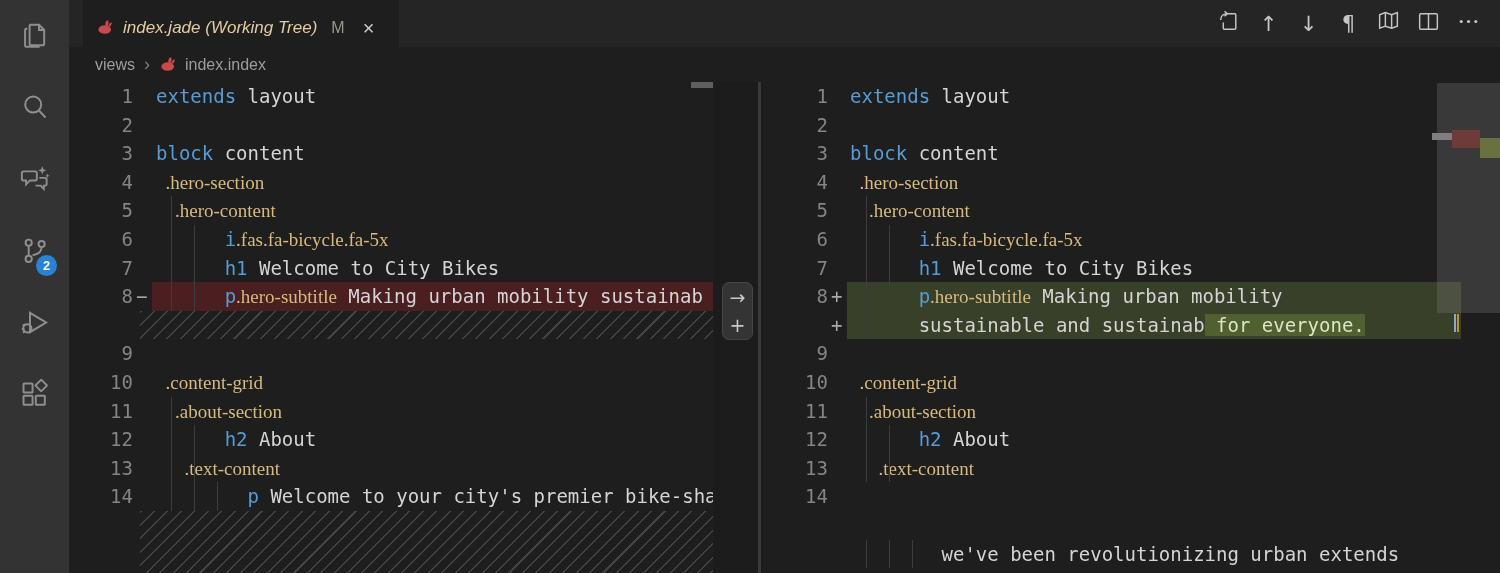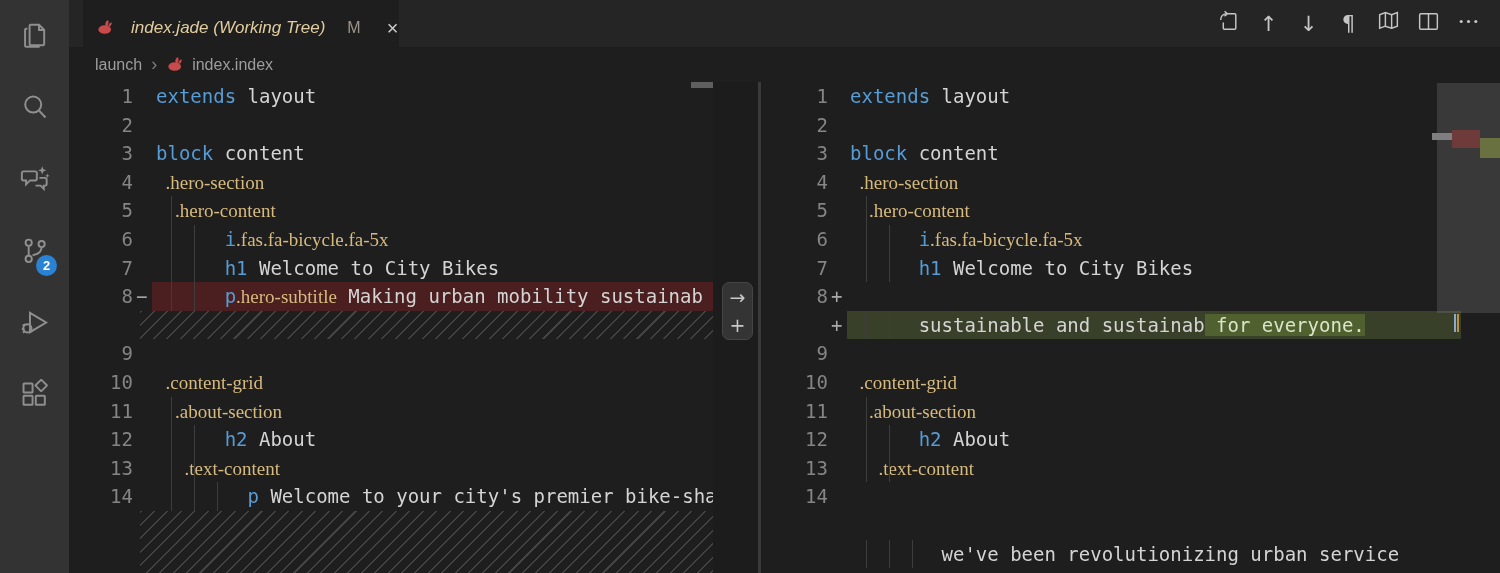--- a/index.html
+++ b/index.html
@@ -11,21 +11,21 @@
   .ab-item { position: relative; width: 69px; height: 72px; display: flex; align-items: center; justify-content: center; cursor: pointer; }
   .ab-item svg { width: 31px; height: 31px; stroke: #8f8f8f; fill: none; stroke-width: 1.5; }
   .ab-item .spark { fill: #8f8f8f; stroke: none; }
   .ab-badge { position: absolute; right: 12px; bottom: 12px; min-width: 21px; height: 21px; border-radius: 50%; background: #2a82d4; color: #ffffff; font-size: 13px; font-weight: bold; display: flex; align-items: center; justify-content: center; }
 
   
   .main { position: absolute; left: 69px; top: 0; width: 1431px; height: 573px; }
 
   
   .tab-bar { position: relative; height: 47px; background: #252526; display: flex; }
-  .tab { margin-left: 14px; height: 47px; width: 316px; background: #1e1e1e; display: flex; align-items: center; padding: 8px 10px 0 13px; gap: 16px; cursor: pointer; }
+  .tab { margin-left: 14px; height: 47px; width: 316px; background: #1e1e1e; display: flex; align-items: center; padding: 8px 10px 0 13px; gap: 8px; cursor: pointer; }
   .tab-icon svg, .bc-icon svg { width: 19px; height: 19px; display: block; }
   .tab-title { font-style: italic; font-size: 17px; color: #e2cda0; white-space: nowrap; }
   .tab-git { font-size: 16px; color: #9b9488; margin-left: 6px; }
   .tab-close { font-size: 20px; color: #cccccc; margin-left: 10px; cursor: pointer; line-height: 1; }
   .toolbar { position: absolute; right: 0; top: 0; height: 47px; display: flex; align-items: center; gap: 13px; padding-right: 18px; }
   .tb-btn { width: 27px; height: 27px; display: flex; align-items: center; justify-content: center; color: #c5c5c5; cursor: pointer; border-radius: 4px; }
   .tb-btn svg { width: 25px; height: 25px; stroke: #c5c5c5; fill: none; stroke-width: 1.4; }
   .tb-btn .dotfill { fill: #c5c5c5; stroke: none; }
   .tb-glyph { font-size: 21px; font-family: "DejaVu Sans", sans-serif; }
 
@@ -177,21 +177,21 @@
             <span><svg viewBox="0 0 24 24">
                 <circle class="dotfill" cx="5" cy="12" r="1.5"></circle>
                 <circle class="dotfill" cx="12" cy="12" r="1.5"></circle>
                 <circle class="dotfill" cx="19" cy="12" r="1.5"></circle>
               </svg></span>
           </div>
         </div>
     </div>
 
     <div class="breadcrumb">
-      <span class="bc-item">launch</span>
+      <span class="bc-item">views</span>
       <span class="chev">›</span>
       <span class="bc-icon">
           <svg viewBox="0 0 24 24">
             <g fill="#c94a4a">
               <ellipse cx="11" cy="14.5" rx="8" ry="5.5"></ellipse>
               <path d="M12.5 10.5C11 7.5 12 3.8 14.5 3c1.6-.5 2 2.5.5 6.5z"></path>
               <path d="M15.5 10c.8-2.8 2.8-4.6 4-4.2 1 .4.2 3-1.8 5.2z"></path>
             </g>
           </svg>
         </span>
@@ -374,20 +374,21 @@
                 <span class="num">7</span>
                 <span class="sign"></span>
               </div>
               <div class="content"><span class="guide" style="left: 18.894px;"></span><span class="guide" style="left: 41.788px;"></span><span class="tx">      </span><span class="kw">h1</span><span class="tx"> Welcome to City Bikes</span></div>
             </div>
             <div class="row added">
               <div class="gutter">
                 <span class="num">8</span>
                 <span class="sign">+</span>
               </div>
+              <div class="content"><span class="guide" style="left: 18.894px;"></span><span class="guide" style="left: 41.788px;"></span><span class="tx">      </span><span class="kw">p</span><span class="cls">.hero-subtitle</span><span class="tx"> Making urban mobility</span></div>
             </div>
             <div class="row added">
               <div class="gutter">
                 <span class="num"></span>
                 <span class="sign">+</span>
               </div>
               <div class="content"><span class="guide" style="left: 18.894px;"></span><span class="guide" style="left: 41.788px;"></span><span class="tx">      sustainable and sustainab</span><span class="hl"> for everyone.</span></div>
             </div>
             <div class="row">
               <div class="gutter">
@@ -434,21 +435,21 @@
               <div class="gutter">
                 <span class="num"></span>
                 <span class="sign"></span>
               </div>
             </div>
             <div class="row">
               <div class="gutter">
                 <span class="num"></span>
                 <span class="sign"></span>
               </div>
-              <div class="content"><span class="guide" style="left: 18.894px;"></span><span class="guide" style="left: 41.788px;"></span><span class="guide" style="left: 64.682px;"></span><span class="tx">        we've been revolutionizing urban service</span></div>
+              <div class="content"><span class="guide" style="left: 18.894px;"></span><span class="guide" style="left: 41.788px;"></span><span class="guide" style="left: 64.682px;"></span><span class="tx">        we've been revolutionizing urban extends</span></div>
             </div>
           </div>
         <div class="minimap" id="minimap">
             <div class="mm-slider" style="left: 0px; top: 1px; width: 63px; height: 230px;"></div>
             <div class="mm-marker" style="left: -5px; top: 51px; width: 20px; height: 7px; background: rgb(127, 127, 130);"></div>
             <div class="mm-marker" style="left: 15px; top: 48px; width: 28px; height: 18px; background: rgb(110, 58, 58);"></div>
             <div class="mm-marker" style="left: 43px; top: 56px; width: 20px; height: 20px; background: rgb(104, 113, 63);"></div>
             <div class="mm-text-frag" style="left: 17px; top: 232px; background: rgb(143, 168, 196);"></div>
             <div class="mm-text-frag" style="left: 20px; top: 232px; background: rgb(185, 141, 74);"></div>
           </div>

